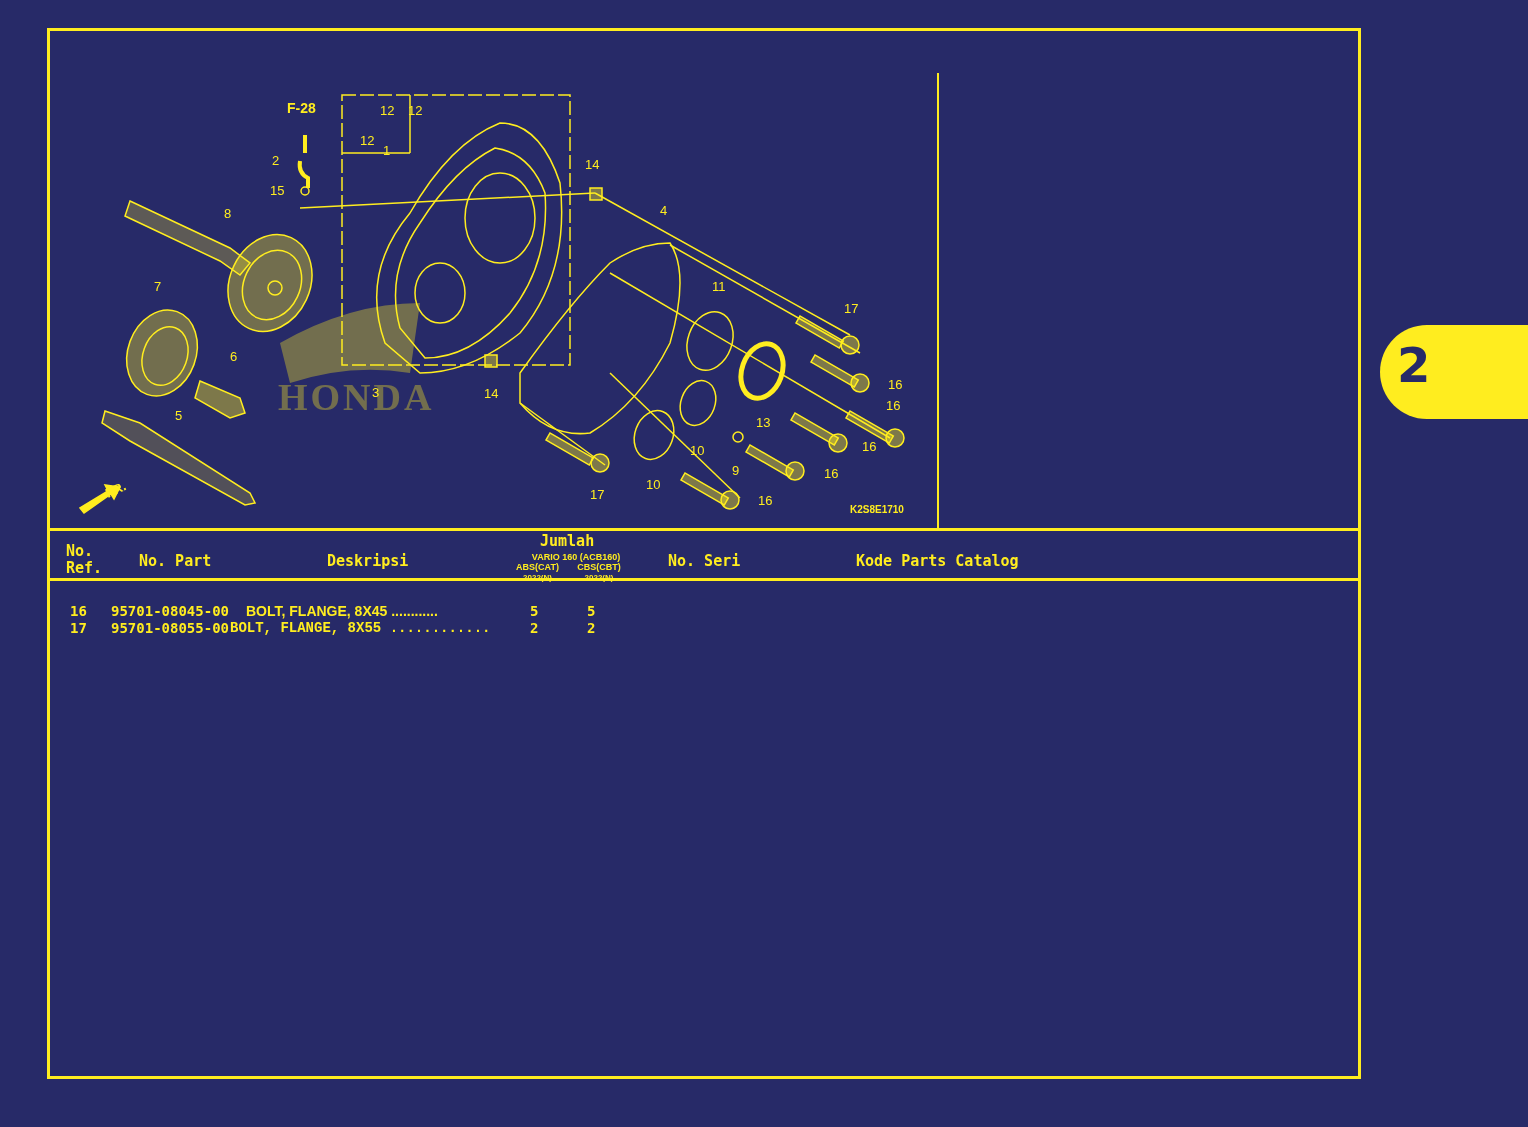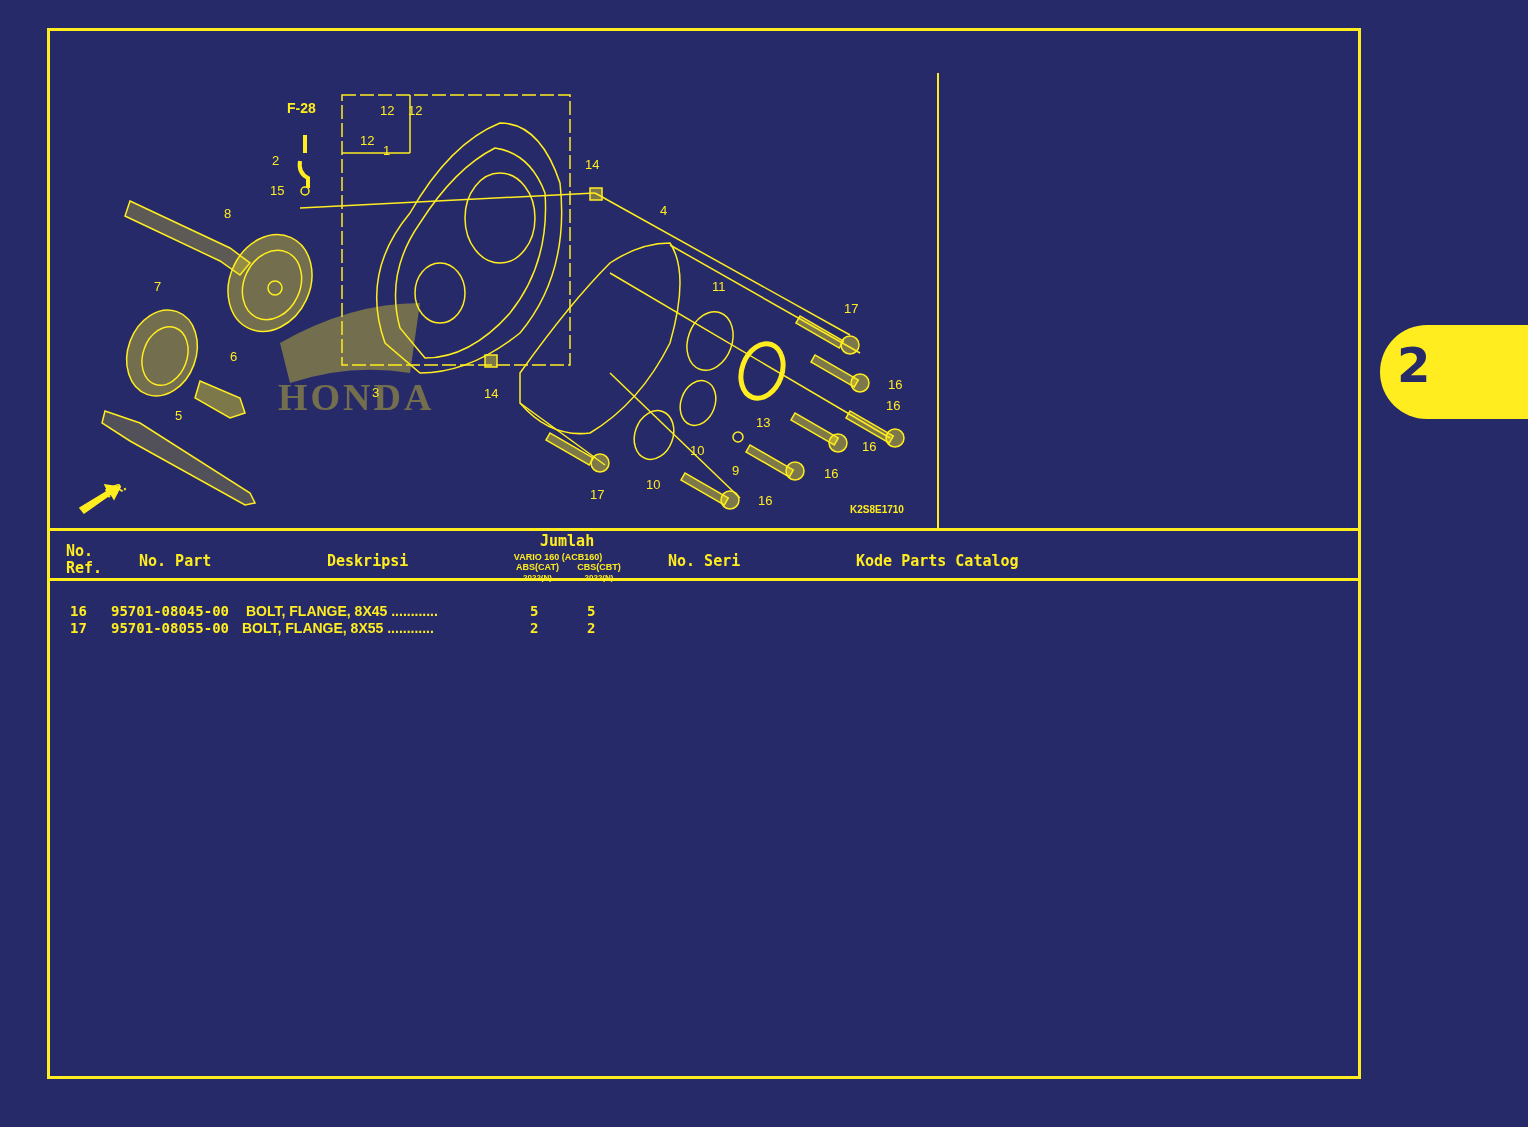--- a/index.html
+++ b/index.html
@@ -160,41 +160,41 @@
     </svg>
   </div>
   <div class="blank-right"></div>
 
   <div class="thead">
     <div class="th" style="left:16px;top:12px;line-height:17px;white-space:pre;">No.
 Ref.</div>
     <div class="th" style="left:89px;top:21px;">No. Part</div>
     <div class="th" style="left:277px;top:21px;">Deskripsi</div>
     <div class="th" style="left:490px;top:1px;">Jumlah</div>
-    <div class="th small" style="left:448px;top:21px;width:120px;">VARIO 160 (ACB160)</div>
+    <div class="th small" style="left:466px;top:21px;width:120px;">VARIO 160 (ACB160)</div>
     <div class="th small" style="left:460px;top:31px;width:55px;">ABS(CAT)</div>
     <div class="th small" style="left:460px;top:42px;width:55px;font-size:8px;">2022(N)</div>
     <div class="th small" style="left:520px;top:31px;width:58px;">CBS(CBT)</div>
     <div class="th small" style="left:520px;top:42px;width:58px;font-size:8px;">2022(N)</div>
     <div class="th" style="left:618px;top:21px;">No. Seri</div>
     <div class="th" style="left:806px;top:21px;">Kode Parts Catalog</div>
   </div>
 
   <div class="rows">
     <div class="row">
       <span style="left:20px">16</span>
       <span style="left:61px">95701-08045-00</span>
       <span style="left:196px;font-family:'Liberation Sans Narrow','Liberation Sans',sans-serif;">BOLT, FLANGE, 8X45 ............</span>
       <span style="left:480px">5</span>
       <span style="left:537px">5</span>
     </div>
     <div class="row">
       <span style="left:20px">17</span>
       <span style="left:61px">95701-08055-00</span>
-      <span style="left:192px;font-family:Liberation Sans, sans-serif;">BOLT, FLANGE, 8X55 ............</span>
+      <span style="left:180px;font-family:Liberation Mono, monospace;">BOLT, FLANGE, 8X55 ............</span>
       <span style="left:480px">2</span>
       <span style="left:537px">2</span>
     </div>
   </div>
 </div>
 
 <div class="tab">
   <div class="tab-num">2</div>
 </div>
 

